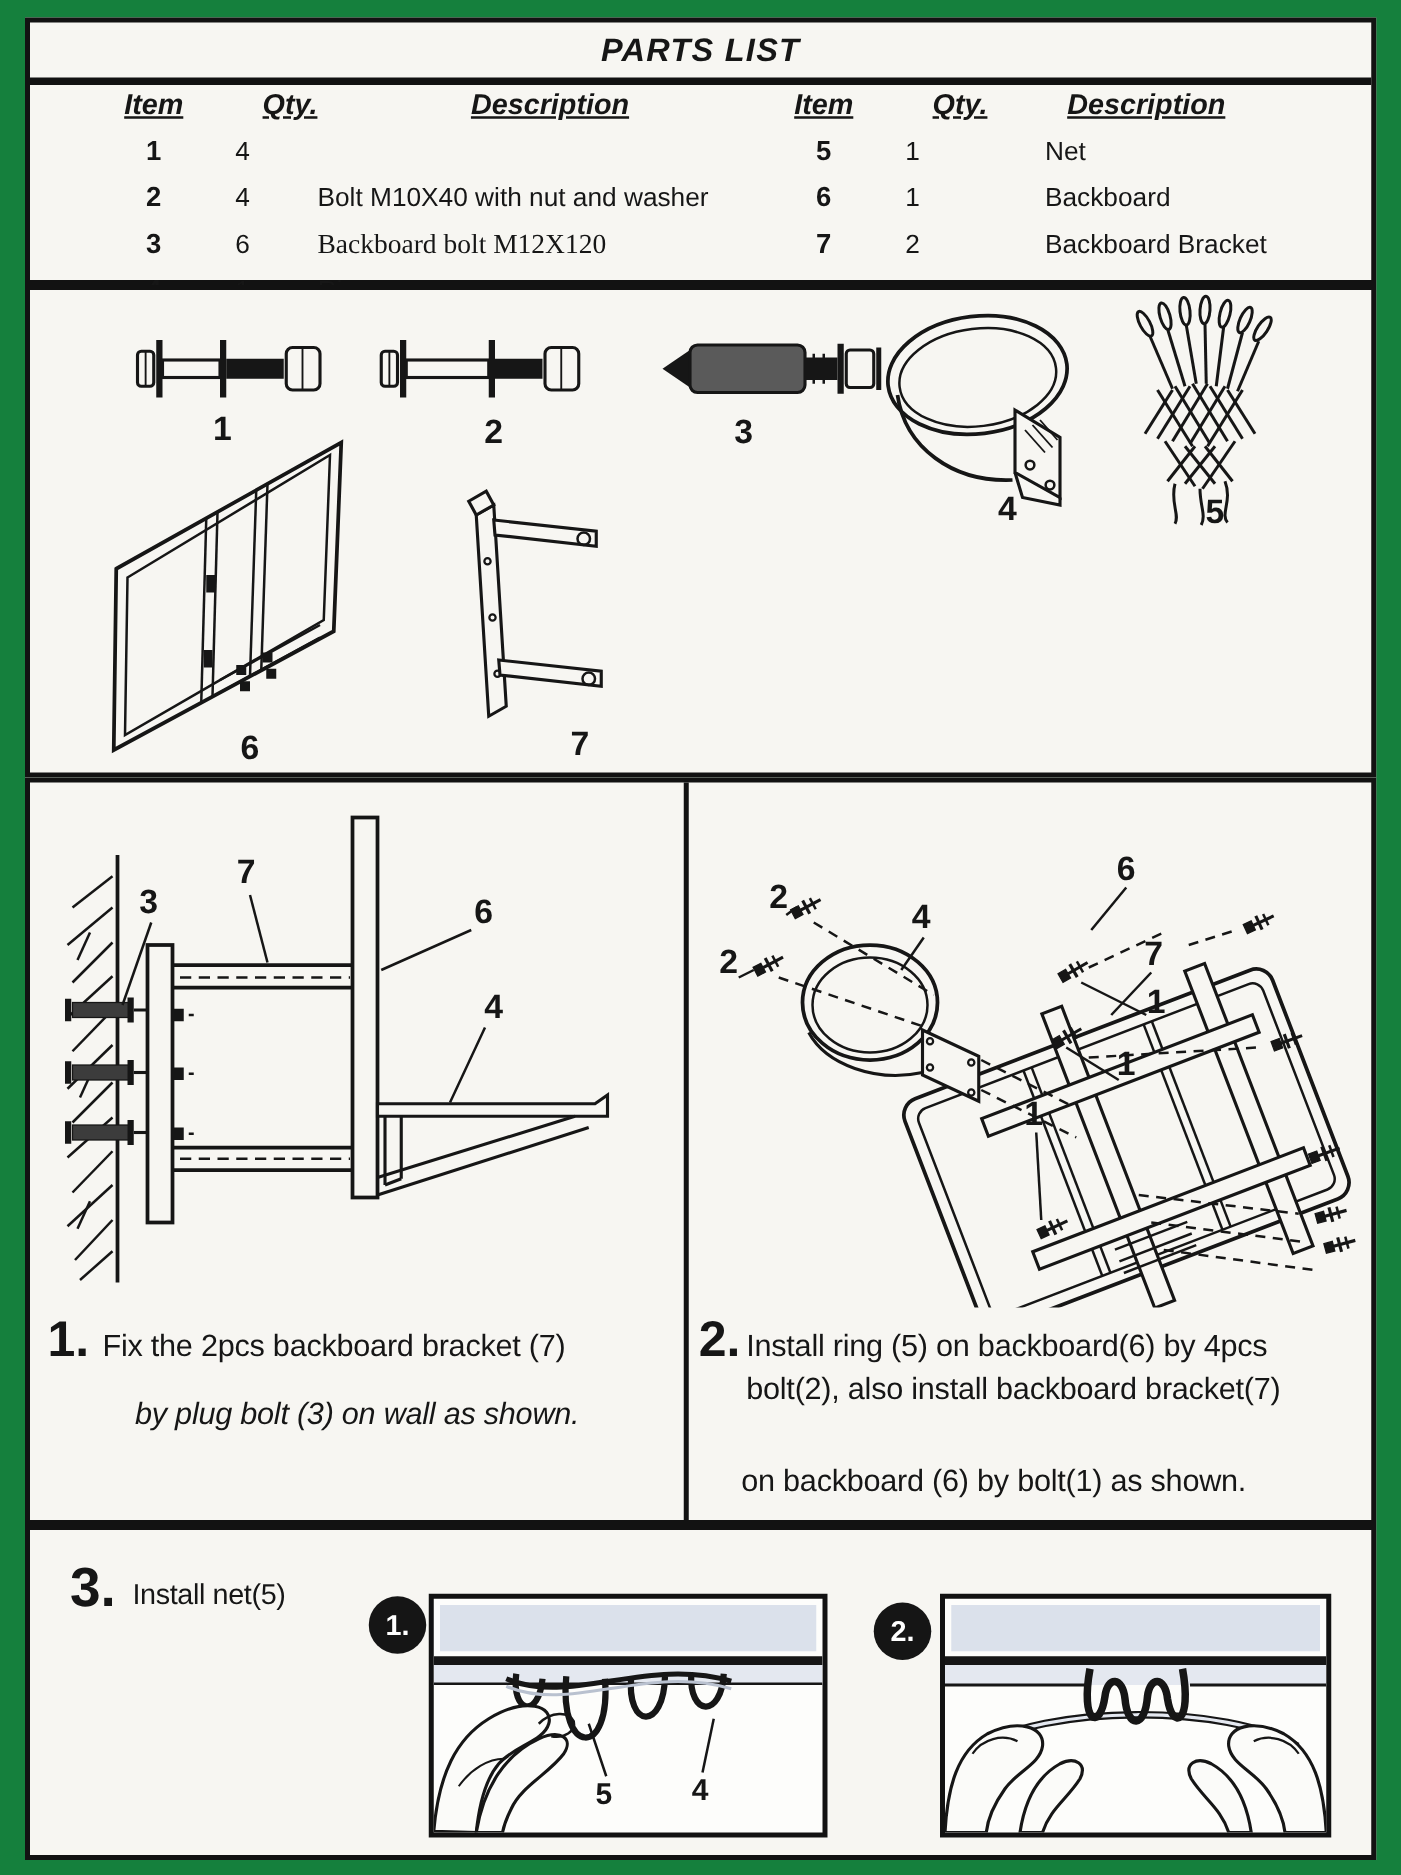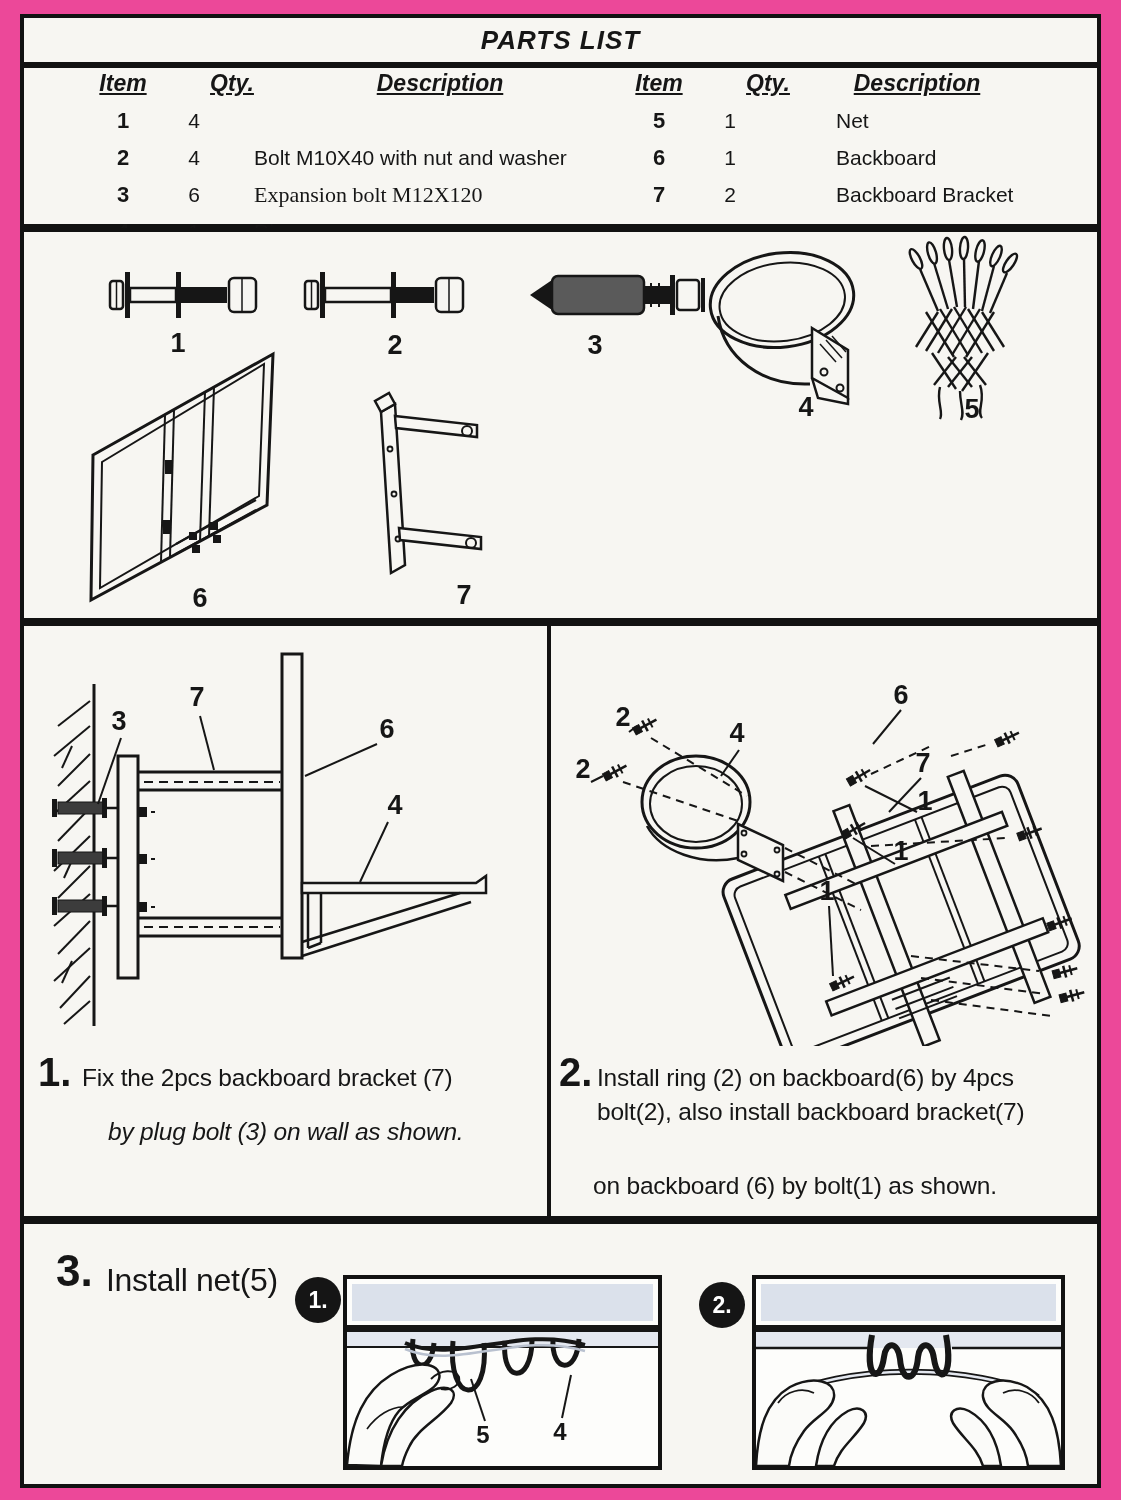--- a/index.html
+++ b/index.html
@@ -1,16 +1,16 @@
 <!DOCTYPE html>
 <html><head>
 <meta charset="utf-8">
 <style>
   html,body{margin:0;padding:0;background:#e9e8e4;}
-  .page{position:relative;width:1121px;height:1500px;background:#ec4899;
+  .page{position:relative;width:1121px;height:1500px;background:#15803d;
         font-family:"Liberation Sans", sans-serif;color:#161616;overflow:hidden;}
   .box{position:absolute;left:20px;width:1081px;border:4px solid #121212;box-sizing:border-box;background:#f7f6f2;}
   .titlebar{height:44px;border-bottom:6px solid #121212;display:flex;align-items:center;justify-content:center;}
   .title{font-size:26px;font-weight:bold;font-style:italic;letter-spacing:1px;}
   
   .thalf{position:absolute;top:52px;}
   .trow{display:flex;align-items:baseline;}
   .c-item{width:70px;text-align:center;}
   .c-qty{width:72px;text-align:center;}
   .c-desc{flex:1;}
@@ -21,21 +21,21 @@
   .desc-pad-r{padding-left:70px;}
   .hdr-row{height:38px;gap:38px;}
   .data-row{height:37px;}
   .serif{font-family:"Liberation Serif", serif;font-size:22px;}
   .shift-l{transform:translateX(-46px);}
   
   .step-num{position:absolute;font-size:40px;font-weight:bold;}
   .step-line{position:absolute;font-size:24.5px;letter-spacing:-0.2px;white-space:nowrap;}
   
   .s3head-num{position:absolute;left:32px;top:22px;font-size:44px;font-weight:bold;}
-  .s3head-txt{position:absolute;left:82px;top:38px;font-size:32px;letter-spacing:-0.3px;}
+  .s3head-txt{position:absolute;left:82px;top:38px;font-size:23px;letter-spacing:-0.3px;}
   .badge{position:absolute;width:46px;height:46px;border-radius:50%;background:#151515;color:#ffffff;
          display:flex;align-items:center;justify-content:center;font-weight:bold;font-size:23px;}
   .npanel{position:absolute;border:4px solid #121212;background:#fdfdfb;box-sizing:border-box;}
   .smudge{position:absolute;left:28px;top:16px;width:240px;height:14px;
           background:linear-gradient(90deg, rgba(120,120,118,0.25), rgba(120,120,118,0.05) 70%, rgba(0,0,0,0));}
   svg text{font-family:"Liberation Sans", sans-serif;}
 </style>
 </head>
 <body>
 
@@ -58,21 +58,21 @@
         <span class="c-qty cell">4</span>
       </div>
       <div class="trow data-row">
         <span class="c-item num">2</span>
         <span class="c-qty cell">4</span>
         <span class="c-desc cell desc-pad">Bolt M10X40  with nut and washer</span>
       </div>
       <div class="trow data-row">
         <span class="c-item num">3</span>
         <span class="c-qty cell">6</span>
-        <span class="c-desc serif desc-pad c-desc">Expansion bolt M12X120</span>
+        <span class="c-desc serif desc-pad c-desc">Backboard bolt M12X120</span>
       </div>
       <div class="trow data-row">
         <span class="c-item num">4</span>
         <span class="c-qty cell">1</span>
         <span class="c-desc cell desc-pad">Ring</span>
       </div>
     </div>
 
     <div class="thalf" style="left:600px;width:460px;">
       <div class="trow hdr-row">
@@ -389,21 +389,21 @@
           <text x="32" y="152">2</text>
           <text x="186" y="116">4</text>
           <text x="350" y="78">6</text>
           <text x="372" y="146">7</text>
           <text x="374" y="184">1</text>
           <text x="350" y="234">1</text>
           <text x="276" y="274">1</text>
         </g>
       </svg>
       <span class="step-num" style="left:8px;top:424px;">2.</span>
-      <span class="step-line" style="left:46px;top:438px;">Install ring (2) on backboard(6) by 4pcs</span>
+      <span class="step-line" style="left:46px;top:438px;">Install ring (5) on backboard(6) by 4pcs</span>
       <span class="step-line" style="left:46px;top:472px;">bolt(2), also install backboard bracket(7)</span>
       <span class="step-line" style="left:42px;top:546px;">on backboard (6) by bolt(1) as shown.</span>
     </div>
   </div>
 
   <div class="box" style="top:1220px;height:268px;">
     <span class="s3head-num">3.</span>
     <span class="s3head-txt">Install net(5)</span>
 
     <div class="badge" style="left:271px;top:53px;">

